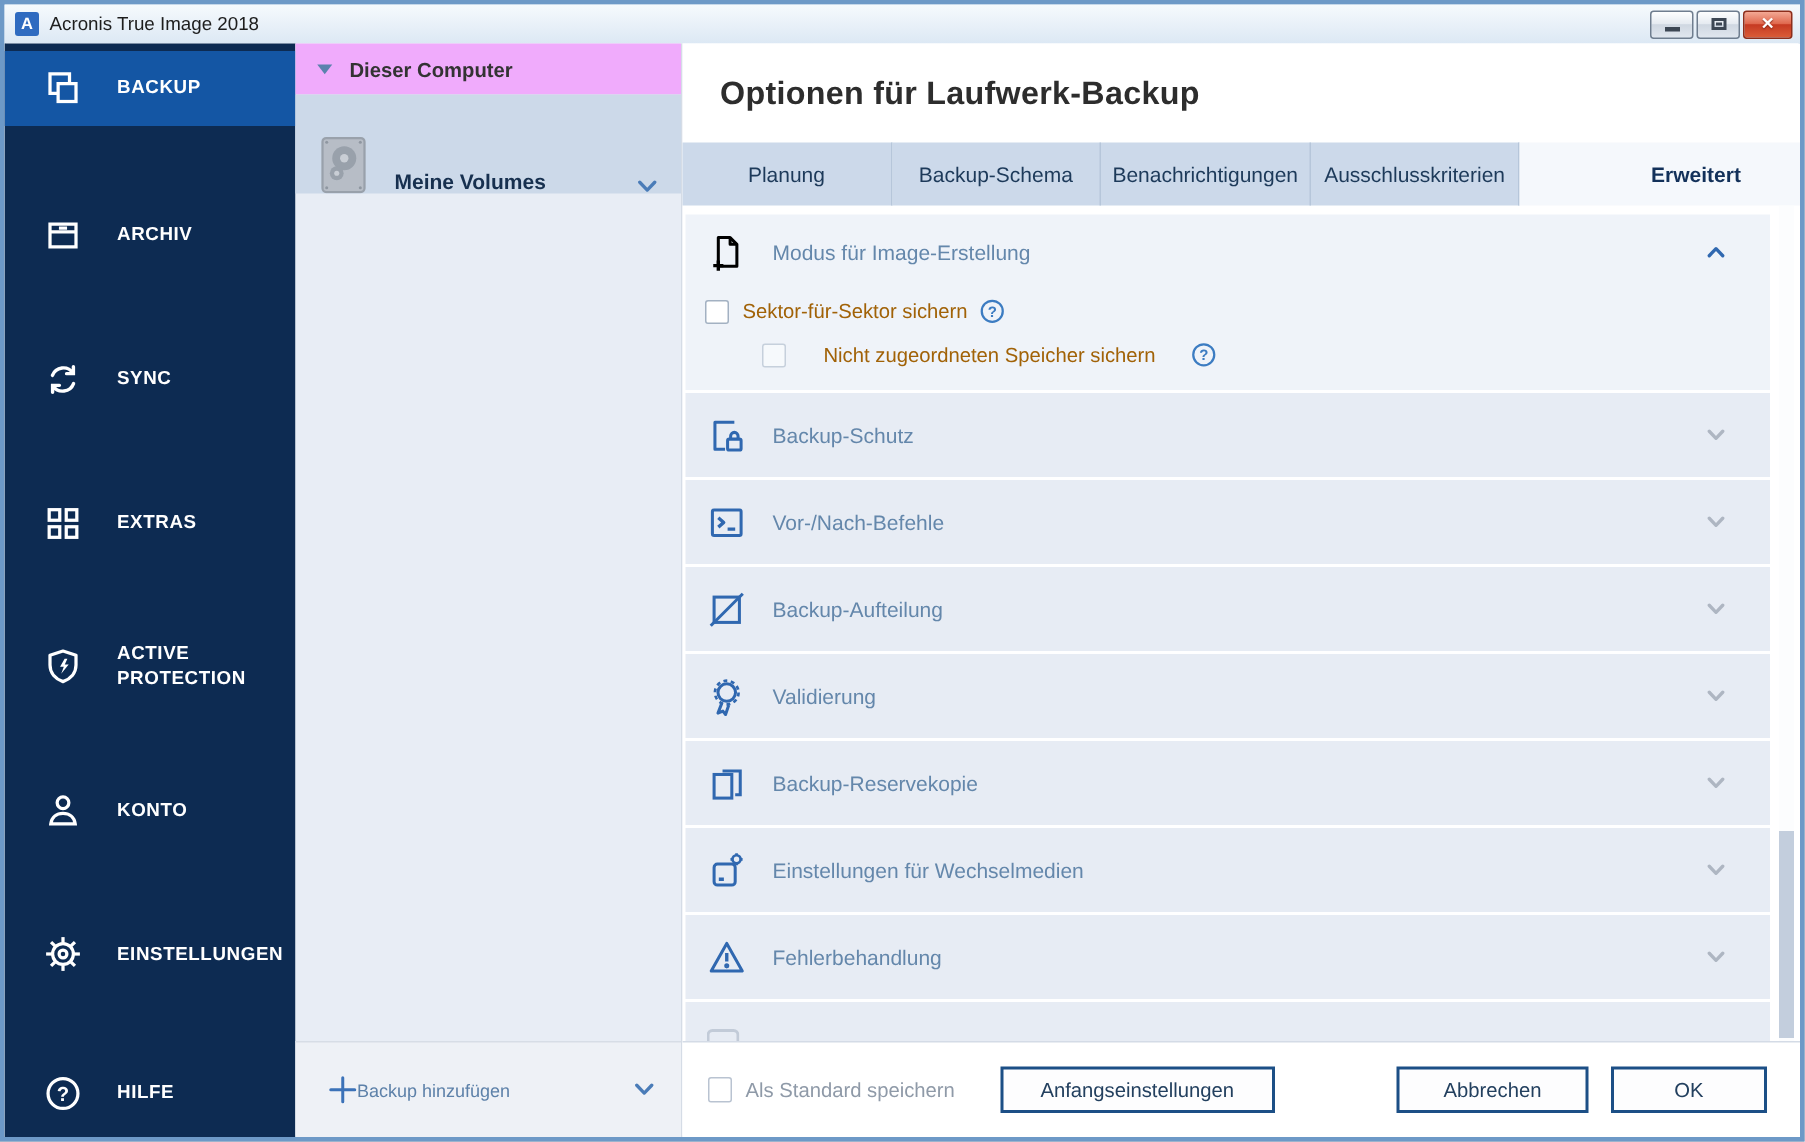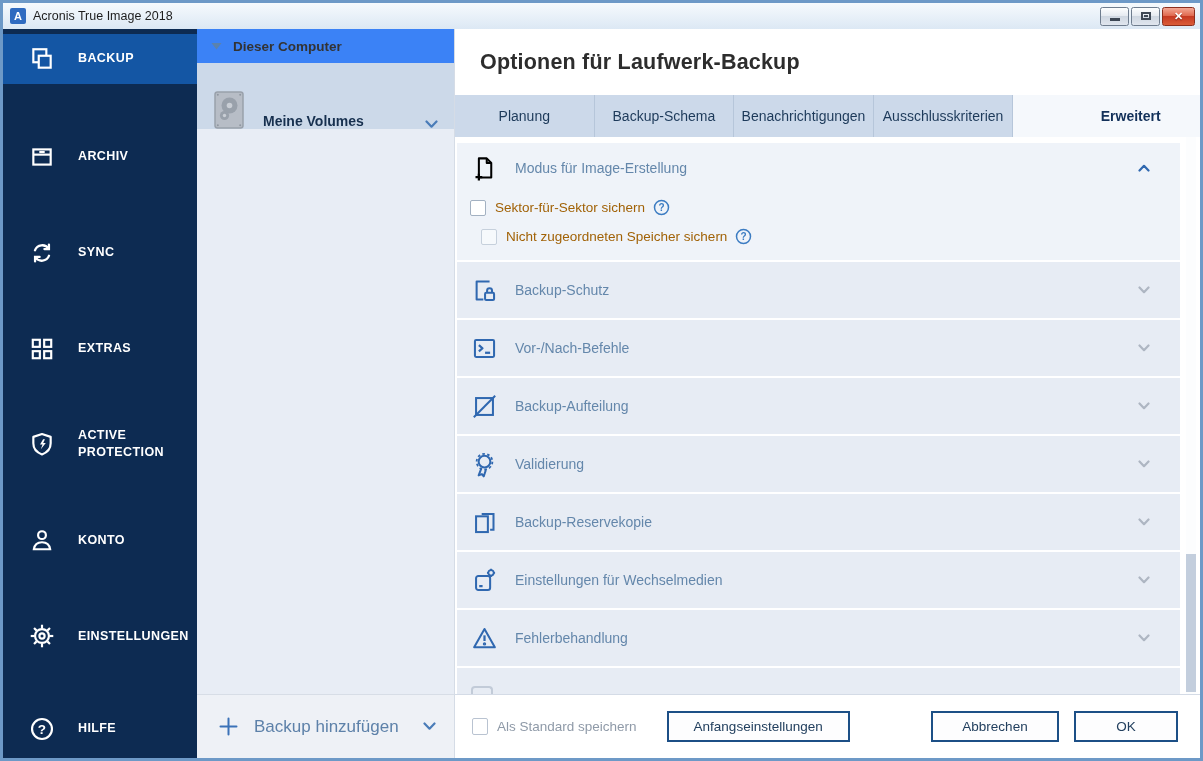--- a/index.html
+++ b/index.html
@@ -39,45 +39,45 @@
   
   .sidebar{width:194px;flex:0 0 194px;background:var(--sidebar-bg);color:#fff;display:flex;flex-direction:column;padding-top:5px;gap:40px;}
   .nav-item{display:flex;align-items:center;gap:23px;padding-left:26px;height:64px;cursor:pointer;}
   .nav-item.active{height:57px;background:var(--accent);margin-bottom:5px;}
   .nav-item .ic{width:26px;height:26px;flex:0 0 26px;color:#fff;}
   .nav-label{font-size:12.5px;font-weight:bold;letter-spacing:.4px;line-height:1.4;max-width:110px;}
   .nav-help{margin-top:auto;height:57px;margin-bottom:4px;}
   svg{display:block;}
   
   .panel{width:258px;flex:0 0 258px;background:var(--panel-bg);display:flex;flex-direction:column;border-right:1px solid #d5dce6;}
-  .panel-header{height:34px;flex:0 0 34px;background:#3b82f6;display:flex;align-items:center;padding-left:14px;gap:11px;}
+  .panel-header{height:34px;flex:0 0 34px;background:#f0abfc;display:flex;align-items:center;padding-left:14px;gap:11px;}
   .panel-header-label{font-size:13.5px;font-weight:bold;color:#333;}
   .panel-item{height:66px;flex:0 0 66px;background:var(--selected-row-bg);display:flex;align-items:flex-end;padding:0 16px 0 17px;cursor:pointer;}
   .panel-item-label{font-size:14px;font-weight:bold;color:#17304f;flex:1;margin-left:19px;}
   .panel-body{flex:1;}
   .panel-footer{height:64px;flex:0 0 64px;background:#eef1f6;border-top:1px solid #d7dde6;display:flex;align-items:center;padding:0 18px 0 22px;cursor:pointer;}
-  .panel-footer-label{font-size:17px;color:#5d81a9;flex:1;margin-left:16px;}
+  .panel-footer-label{font-size:12px;color:#5d81a9;flex:1;}
   
   .main{flex:1;display:flex;flex-direction:column;background:#fff;min-width:0;}
   .main-header{height:66px;flex:0 0 66px;display:flex;align-items:center;padding-left:25px;}
   .main-title{font-size:21.5px;font-weight:bold;color:#2d2d2d;letter-spacing:.2px;}
   .tabs{height:42px;flex:0 0 42px;display:flex;}
   .tab{flex:1;background:var(--tab-bg);border-right:1px solid #b6c6da;display:flex;align-items:center;justify-content:center;font-size:14px;color:#1d3a5a;cursor:pointer;}
   .tab:last-child{border-right:none;padding-left:48px;}
   .tab.active{background:#f5f8fc;font-weight:bold;color:#13315a;}
   .main-content{flex:1;position:relative;padding:6px 20px 0 2px;display:flex;flex-direction:column;gap:2px;overflow:hidden;}
   .section{height:56px;flex:0 0 56px;background:var(--section-bg);display:flex;align-items:center;padding:0 30px 0 14px;cursor:pointer;}
   .section .sec-ic{width:27px;height:27px;flex:0 0 27px;color:var(--icon-blue);}
   .sec-label{font-size:14px;color:var(--label-blue);flex:1;margin-left:17px;}
   .sec-chev{color:#aeb6c2;}
   .section-expanded{background:var(--section-expanded-bg);flex:0 0 117px;display:flex;flex-direction:column;cursor:default;}
   .section-expanded .head{height:50px;display:flex;align-items:center;padding:0 30px 0 14px;cursor:pointer;}
   .section-expanded .sec-chev{color:var(--icon-blue);}
   .opt-row{display:flex;align-items:center;height:29px;padding-left:13px;}
-  .opt-row.indent{padding-left:24px;}
+  .opt-row.indent{padding-left:51px;gap:16px;}
   .checkbox{width:16px;height:16px;border:1px solid #a3b1c2;background:#fff;border-radius:2px;flex:0 0 16px;cursor:pointer;}
   .checkbox.disabled{border-color:#c6d0dc;background:#f6f9fc;cursor:default;}
   .opt-label{font-size:13.5px;color:#a16207;margin-left:9px;}
   .helpq{margin-left:8px;cursor:pointer;}
   .partial-row{flex:0 0 26px;background:var(--section-bg);overflow:hidden;display:flex;justify-content:flex-start;padding-left:14px;}
   .partial-ic{width:22px;height:10px;border:2px solid #c2cbd8;border-bottom:none;border-radius:4px 4px 0 0;margin-top:18px;}
   
   .scrollbar{position:absolute;top:0;right:4px;bottom:0;width:10px;background:#fcfdfe;}
   .scroll-thumb{position:absolute;right:0;left:0;bottom:2px;height:138px;background:#c3cedd;cursor:pointer;}
   

